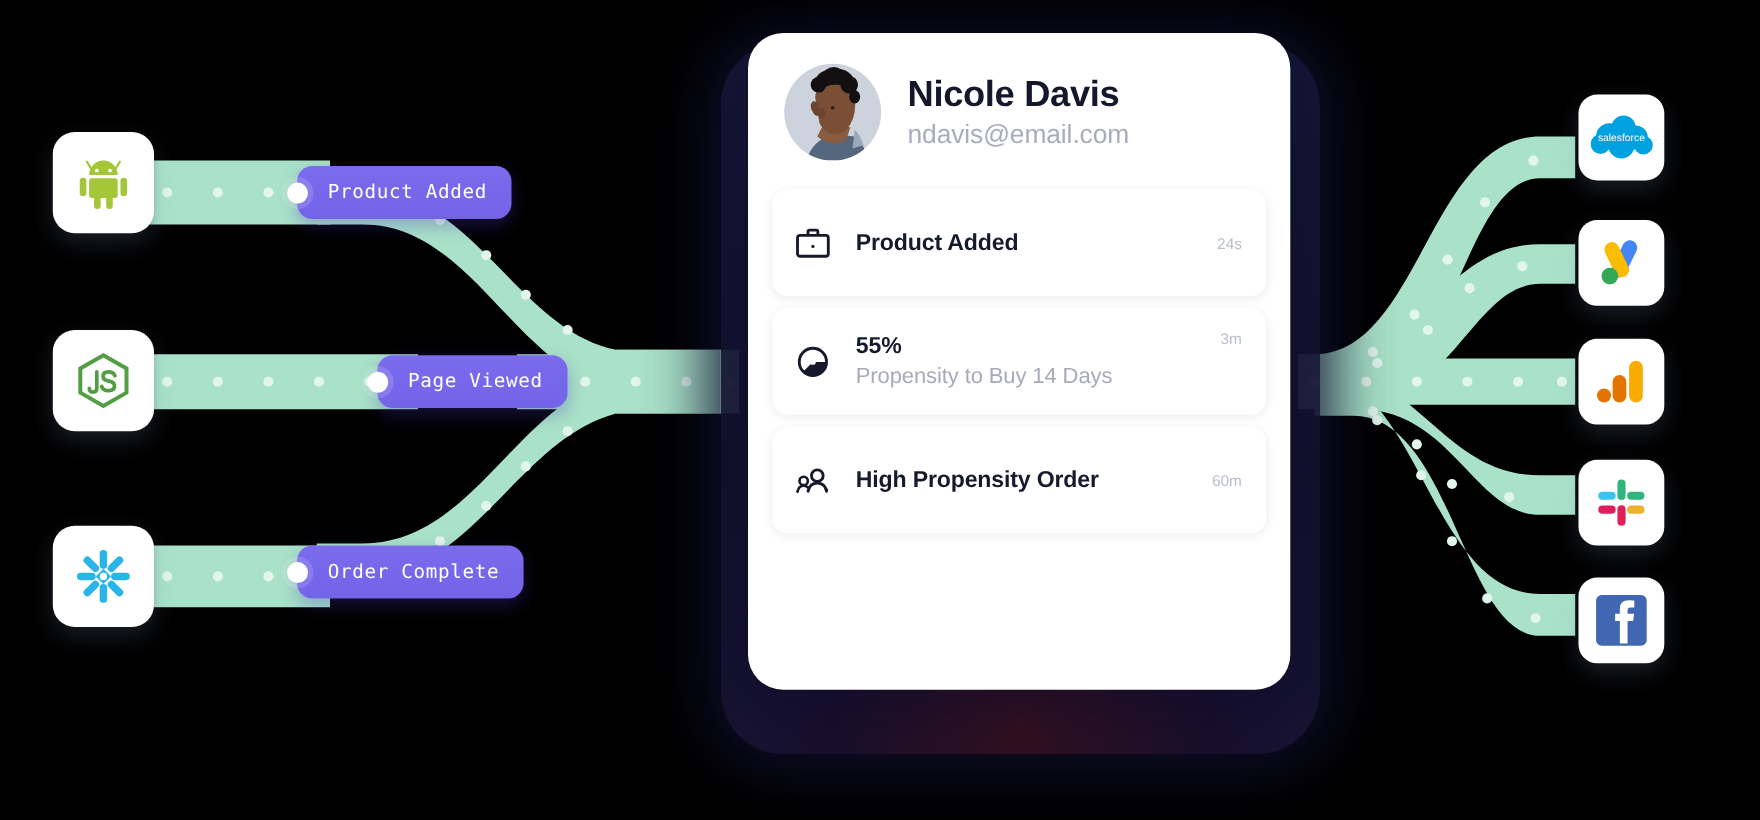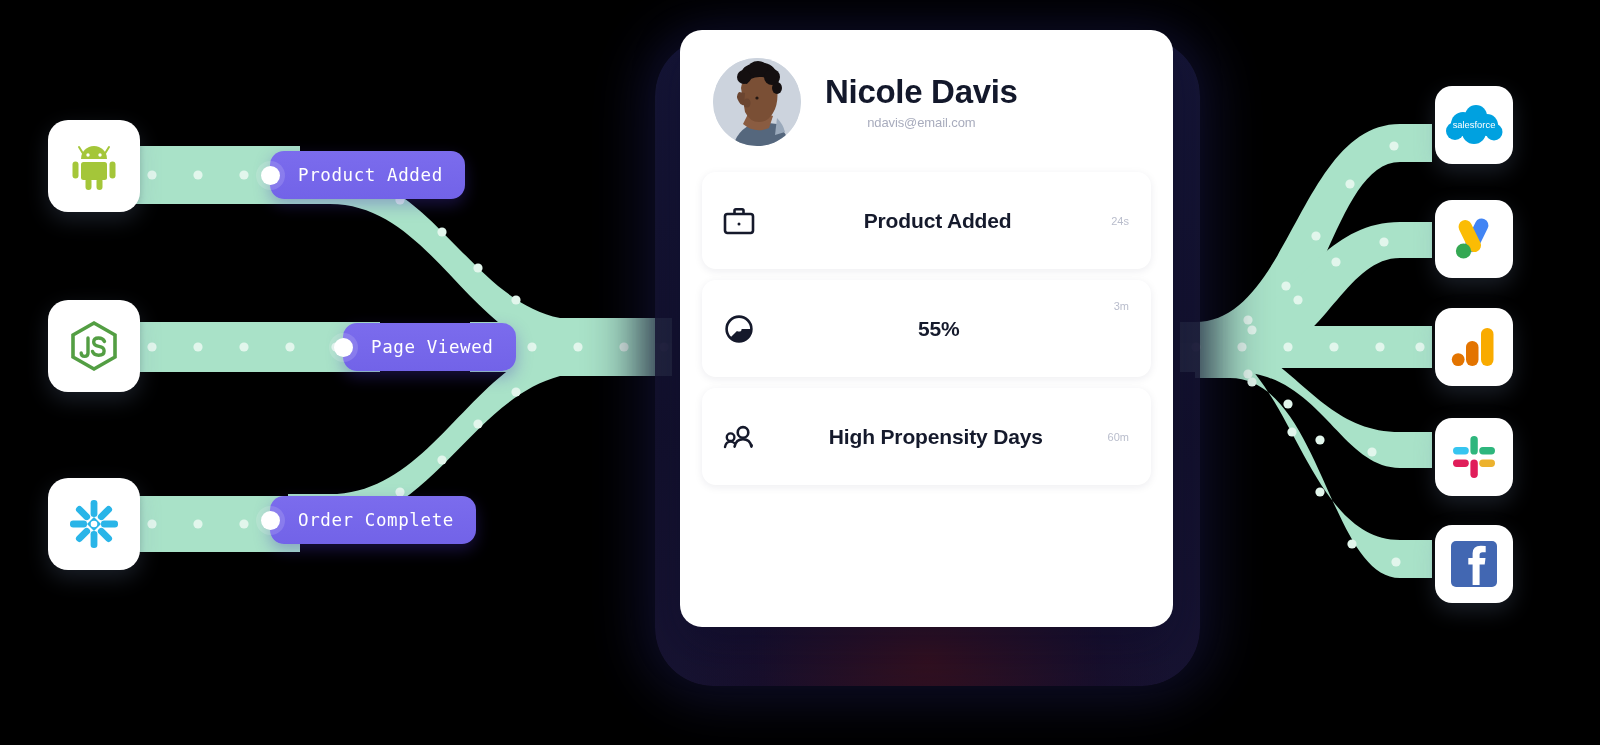--- a/index.html
+++ b/index.html
@@ -85,25 +85,24 @@
   }
 
   
   #profile-card {
     position: absolute;
     left: 680px;
     top: 30px;
     width: 493px;
     height: 597px;
     background: #ffffff;
-    border-radius: 22px;
+    border-radius: 32px;
     z-index: 8;
     box-shadow: 0 18px 46px rgba(10,10,40,0.34);
     overflow: hidden;
-    text-align: center;
   }
 
   .card-head {
     display: flex;
     align-items: center;
     gap: 24px;
     padding: 28px 30px 26px 33px;
   }
   .avatar {
     width: 88px; height: 88px;
@@ -113,21 +112,21 @@
     flex: 0 0 auto;
   }
   .uname {
     font-size: 33px;
     font-weight: bold;
     color: #13182b;
     letter-spacing: -0.3px;
     line-height: 1.12;
   }
   .uemail {
-    font-size: 13px;
+    font-size: 24px;
     color: #a8acbd;
     margin-top: 5px;
     letter-spacing: -0.1px;
   }
 
   .rows { padding: 0 22px; }
   .row {
     position: relative;
     height: 97px;
     background: #ffffff;
@@ -153,21 +152,21 @@
     color: #151a2c;
     letter-spacing: -0.15px;
   }
   .row .rsub {
     font-size: 20px;
     color: #a6aabb;
     margin-top: 4px;
     letter-spacing: -0.1px;
   }
   .row .rtime {
-    font-size: 11px;
+    font-size: 14px;
     color: #b9bdcc;
     flex: 0 0 auto;
     margin-left: 14px;
     align-self: flex-start;
     margin-top: 26px;
   }
   .row.two .rtime { margin-top: 20px; }
   .row.one .rtime { margin-top: 0; align-self: center; }
 
   svg { display: block; }
@@ -407,37 +406,38 @@
         <span class="ricon">
           <svg width="34" height="34" viewBox="0 0 34 34">
             <circle cx="17" cy="17" r="12.4" fill="none" stroke="#15192b" stroke-width="2.6"></circle>
             <path d="M17 17 L17 4.6 A12.4 12.4 0 0 1 25.8 25.8 Z" fill="#15192b" transform="rotate(90 17 17)"></path>
             <circle cx="17" cy="17" r="2.6" fill="#ffffff"></circle>
             <circle cx="12.6" cy="24.4" r="1.5" fill="#15192b"></circle>
           </svg>
         </span>
         <div class="rtext">
           <div class="rtitle">55%</div>
+          <div class="rsub">Propensity to Buy 14 Days</div>
         </div>
         <div class="rtime">3m</div>
       </div>
 
 
       <div class="row one">
         <span class="ricon">
           <svg width="34" height="34" viewBox="0 0 34 34">
             <circle cx="21" cy="12.4" r="5.3" fill="none" stroke="#15192b" stroke-width="2.6"></circle>
             <path d="M12.6 26.6 q1.4 -7.4 8.4 -7.4 q7 0 8.4 7.4" fill="none" stroke="#15192b" stroke-width="2.6" stroke-linecap="round"></path>
             <circle cx="8.6" cy="17.2" r="3.8" fill="none" stroke="#15192b" stroke-width="2.4"></circle>
             <path d="M3 27 q1 -5.4 5.6 -5.4 q2.2 0 3.6 1.4" fill="none" stroke="#15192b" stroke-width="2.4" stroke-linecap="round"></path>
             <circle cx="29.6" cy="25.4" r="1.3" fill="#15192b"></circle>
           </svg>
         </span>
         <div class="rtext">
-          <div class="rtitle">High Propensity Days</div>
+          <div class="rtitle">High Propensity Order</div>
         </div>
         <div class="rtime">60m</div>
       </div>
 
     </div>
   </div>
 
   <div class="tile dest" style="left:1435px; top:86px;">
     <svg width="62" height="46" viewBox="0 0 62 46">
       <g fill="#00a1e0">

